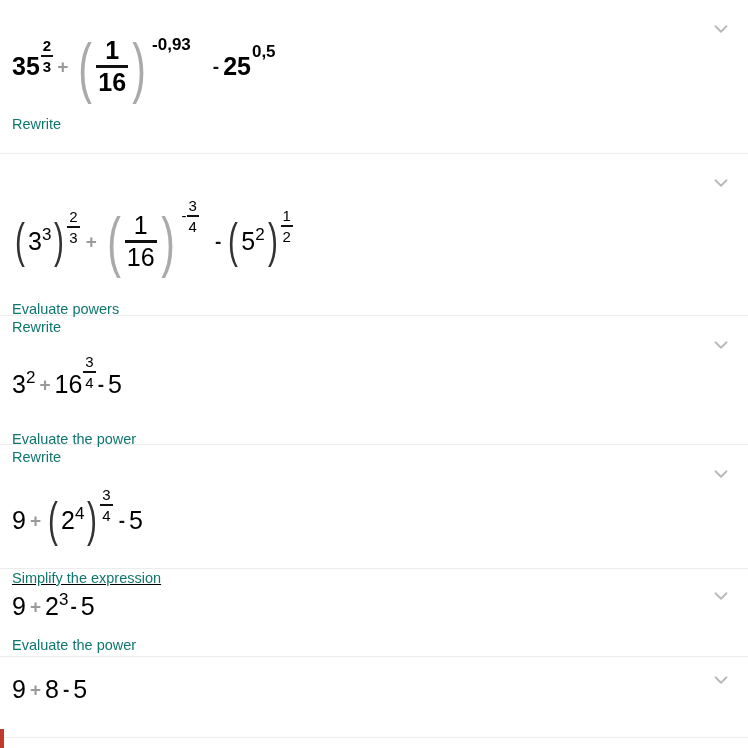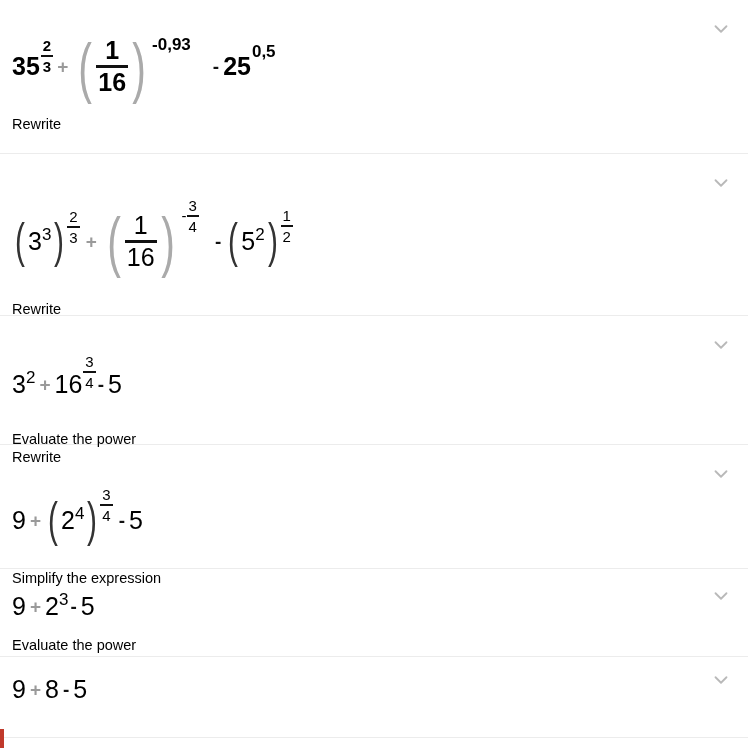--- a/index.html
+++ b/index.html
@@ -37,21 +37,21 @@
     white-space:nowrap;
     display:flex;
     align-items:center;
   }
 
   .hints{
     padding-bottom:12px;
     padding-top:6px;
   }
   .hint{
-    color:#000000;
+    color:#0f766e;
     font-size:14.5px;
     line-height:18px;
     font-weight:normal;
     font-family:"Liberation Sans", sans-serif;
   }
 
   .chev{
     position:absolute;
     right:16px;
     width:22px;height:22px;
@@ -202,20 +202,21 @@
           <span class="frac" style="font-size:15px;margin-bottom:30px;">
             <span class="num">1</span>
             <span class="bar"></span>
             <span class="den">2</span>
           </span>
         </span>
       </div>
     </div>
 
     <div class="hints" style="padding-top:14px;">
+      <div class="hint">Evaluate powers</div>
       <div class="hint">Rewrite</div>
     </div>
   </div>
 
   <div class="step" style="height:129px;">
     <div class="chev" style="top:18px;">
       <svg viewBox="0 0 24 24" fill="none" stroke="#b9b9b9" stroke-width="2" stroke-linecap="round" stroke-linejoin="round">
           <polyline points="6 9 12 15 18 9"></polyline>
         </svg>
     </div>
@@ -274,21 +275,21 @@
             <span class="den">4</span>
           </span>
         </span>
 
         <span class="op dark" style="font-size:19px;margin-left:6px;">-</span>
 
         <span class="base">5</span>
       </div>
     </div>
 
-    <div class="hints" style="padding-top:14px;">
+    <div class="hints" style="padding-top:14px;text-decoration:underline;">
       <div class="hint">Simplify the expression</div>
     </div>
   </div>
 
   <div class="step" style="height:88px;">
     <div class="chev" style="top:16px;">
       <svg viewBox="0 0 24 24" fill="none" stroke="#b9b9b9" stroke-width="2" stroke-linecap="round" stroke-linejoin="round">
           <polyline points="6 9 12 15 18 9"></polyline>
         </svg>
     </div>

